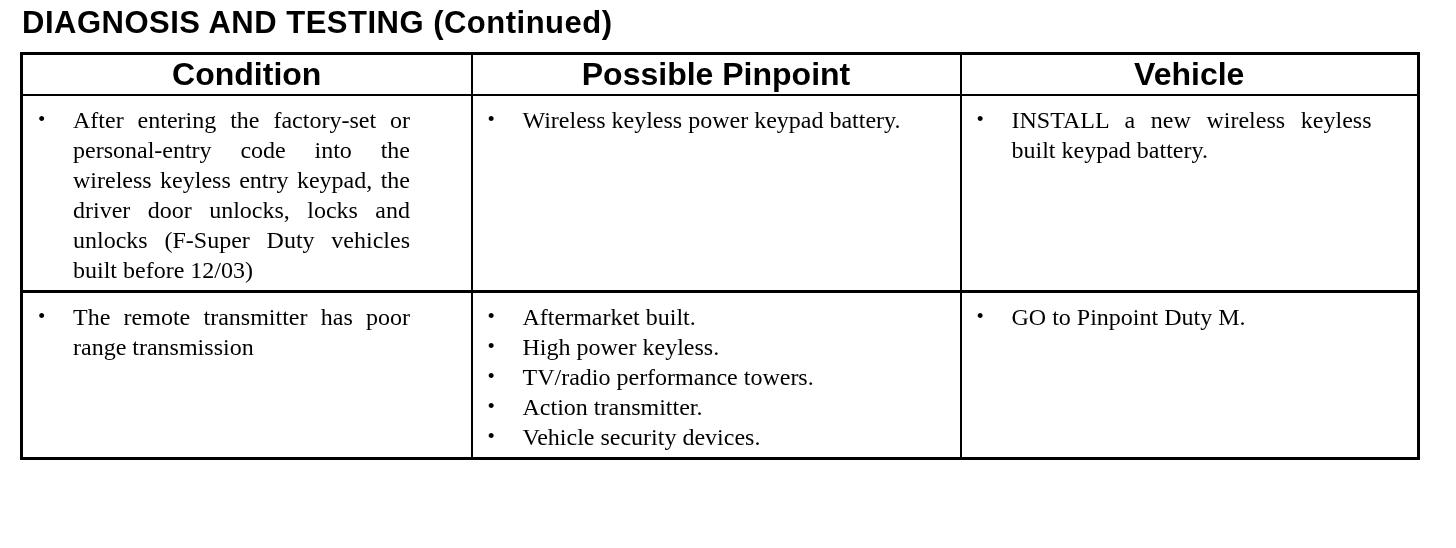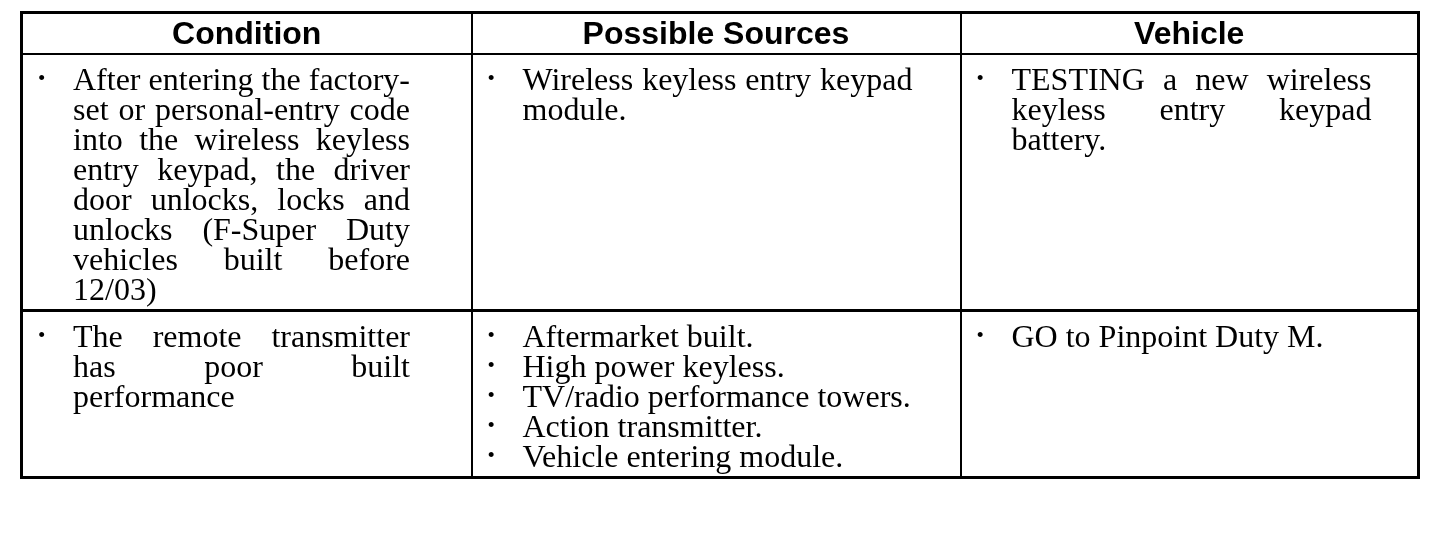--- a/index.html
+++ b/index.html
@@ -58,74 +58,75 @@
 
   .bullet-item { display: flex; align-items: flex-start; }
   .bullet {
     flex: 0 0 50px;
     box-sizing: border-box;
     padding-left: 15px;
     font-size: 21px;
     line-height: 29px;
   }
   .bullet-text {
-    font-size: 32px;
+    font-size: 24px;
     line-height: 30px;
     text-align: justify;
   }
   td.cell-condition .bullet-text { width: 337px; }
   td.cell-sources   .bullet-text { width: 390px; }
   td.cell-action    .bullet-text { width: 360px; }
 </style>
 </head>
 <body>
 
 <div class="page">
 
+  <h1 class="doc-title">DIAGNOSIS AND TESTING (Continued)</h1>
 
 
   <table class="symptom-chart">
     <colgroup>
       <col class="c-condition">
       <col class="c-sources">
       <col class="c-action">
     </colgroup>
     <thead>
       <tr>
         <th>Condition</th>
-        <th>Possible Sources</th>
+        <th>Possible Pinpoint</th>
         <th>Vehicle</th>
       </tr>
     </thead>
     <tbody>
       <tr class="row-1">
         <td class="cell-condition">
           <div class="bullet-item">
             <span class="bullet">•</span>
             <div class="bullet-text">After entering the factory-set or personal-entry code into the wireless keyless entry keypad, the driver door unlocks, locks and unlocks (F-Super Duty vehicles built before 12/03)</div>
           </div>
         </td>
         <td class="cell-sources">
           <div class="bullet-item">
             <span class="bullet">•</span>
-            <div class="bullet-text">Wireless keyless entry keypad module.</div>
+            <div class="bullet-text">Wireless keyless power keypad battery.</div>
           </div>
         </td>
         <td class="cell-action">
           <div class="bullet-item">
             <span class="bullet">•</span>
-            <div class="bullet-text">TESTING a new wireless keyless entry keypad battery.</div>
+            <div class="bullet-text">INSTALL a new wireless keyless built keypad battery.</div>
           </div>
         </td>
       </tr>
       <tr class="row-2">
         <td class="cell-condition">
           <div class="bullet-item">
             <span class="bullet">•</span>
-            <div class="bullet-text">The remote transmitter has poor built performance</div>
+            <div class="bullet-text">The remote transmitter has poor range transmission</div>
           </div>
         </td>
         <td class="cell-sources">
           <div class="bullet-item">
             <span class="bullet">•</span>
             <div class="bullet-text">Aftermarket built.</div>
           </div>
           <div class="bullet-item">
             <span class="bullet">•</span>
             <div class="bullet-text">High power keyless.</div>
@@ -133,21 +134,21 @@
           <div class="bullet-item">
             <span class="bullet">•</span>
             <div class="bullet-text">TV/radio performance towers.</div>
           </div>
           <div class="bullet-item">
             <span class="bullet">•</span>
             <div class="bullet-text">Action transmitter.</div>
           </div>
           <div class="bullet-item">
             <span class="bullet">•</span>
-            <div class="bullet-text">Vehicle entering module.</div>
+            <div class="bullet-text">Vehicle security devices.</div>
           </div>
         </td>
         <td class="cell-action">
           <div class="bullet-item">
             <span class="bullet">•</span>
             <div class="bullet-text">GO to Pinpoint Duty M.</div>
           </div>
         </td>
       </tr>
     </tbody>

